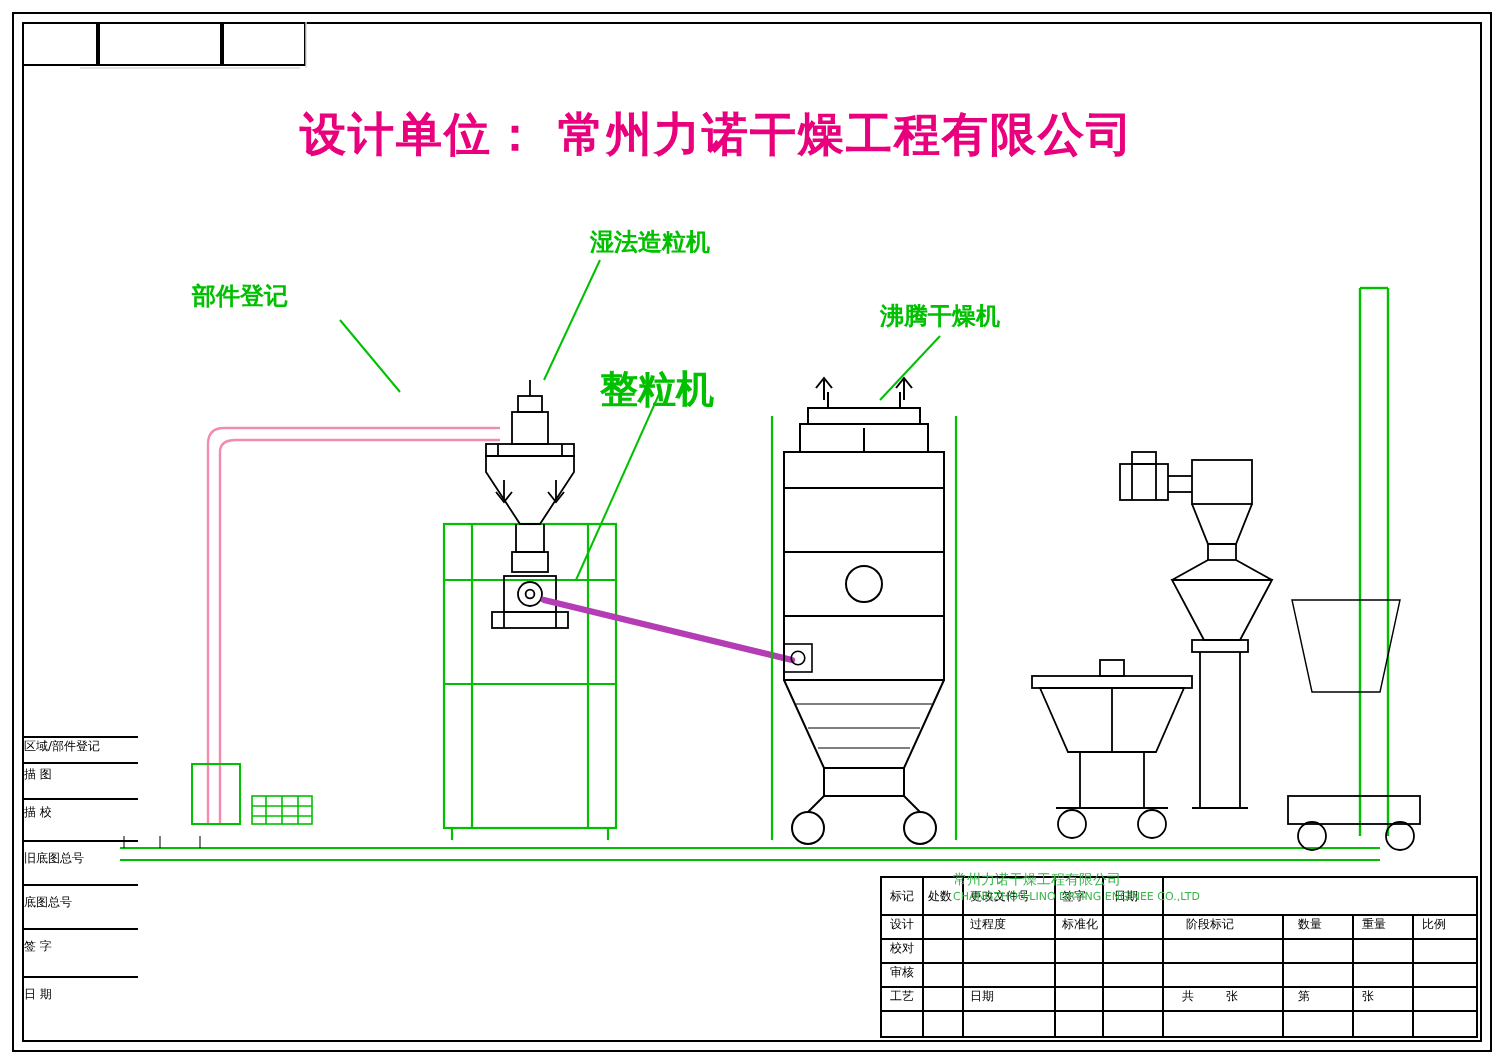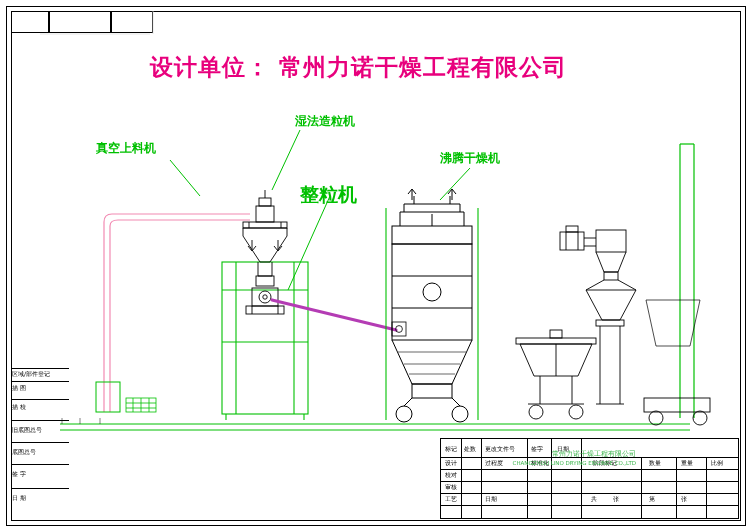--- a/index.html
+++ b/index.html
@@ -1,17 +1,17 @@
 <!DOCTYPE html>
 <html><head>
 <meta charset="utf-8">
 <style>
   html,body{margin:0;padding:0;background:#fff;}
   body{width:750px;height:530px;overflow:hidden;font-family:"DejaVu Sans","Liberation Sans",sans-serif;}
-  #stage{position:relative;width:616px;height:530px;background:#fff;padding-left:36px;}
+  #stage{position:relative;width:616px;height:530px;background:#fff;}
   .frame-outer{position:absolute;left:6px;top:6px;width:738px;height:518px;border:1px solid #000;}
   .frame-inner{position:absolute;left:11px;top:11px;width:728px;height:508px;border:1px solid #000;}
 
   
   .tlbox{position:absolute;border:1px solid #000;box-sizing:border-box;}
 
   
   .title{
     position:absolute;left:150px;top:52px;width:560px;
     color:#e8007d;font-size:23px;font-weight:bold;letter-spacing:1px;
@@ -26,21 +26,21 @@
   .tblock{position:absolute;left:440px;top:438px;width:299px;height:81px;border:1px solid #000;box-sizing:border-box;}
   .tblock .vline{position:absolute;top:0;bottom:0;width:0;border-left:1px solid #000;}
   .tblock .hline{position:absolute;left:0;right:0;height:0;border-top:1px solid #000;}
   .cell{position:absolute;font-size:6px;color:#000;font-family:"DejaVu Sans","Liberation Sans",sans-serif;
         line-height:8px;white-space:nowrap;}
 
   
   .lrow{position:absolute;left:12px;font-size:6px;line-height:8px;color:#000;white-space:nowrap;}
   .lline{position:absolute;left:11px;width:58px;height:0;border-top:1px solid #000;}
 
-  .company{position:absolute;right:16px;top:450px;text-align:right;color:#39b54a;font-size:7px;line-height:9px;}
+  .company{position:absolute;right:16px;top:436px;color:#39b54a;font-size:7px;line-height:9px;}
   .company .en{font-size:5.5px;color:#39b54a;}
 </style>
 </head>
 <body>
 
 <div id="stage">
 
   <div class="frame-outer"></div>
   <div class="frame-inner"></div>
 
@@ -217,21 +217,21 @@
         <line x1="170" y1="160" x2="200" y2="196"></line>
         <line x1="300" y1="130" x2="272" y2="190"></line>
         <line x1="330" y1="196" x2="288" y2="290"></line>
         <line x1="470" y1="168" x2="440" y2="200"></line>
       </g>
     </g>
   </svg>
 
   <div class="title">设计单位： 常州力诺干燥工程有限公司</div>
 
-  <div class="lbl big" style="left:96px;top:140px;">真空上料机</div>
+  <div class="lbl big" style="left:96px;top:140px;">部件登记</div>
   <div class="lbl big" style="left:295px;top:113px;">湿法造粒机</div>
   <div class="lbl" style="left:300px;top:182px;">整粒机</div>
   <div class="lbl big" style="left:440px;top:150px;">沸腾干燥机</div>
 
   <div class="lline" style="top:368px;"></div>
   <div class="lrow" style="top:370px;">区域/部件登记</div>
   <div class="lline" style="top:381px;"></div>
   <div class="lrow" style="top:384px;">描  图</div>
   <div class="lline" style="top:399px;"></div>
   <div class="lrow" style="top:403px;">描  校</div>

